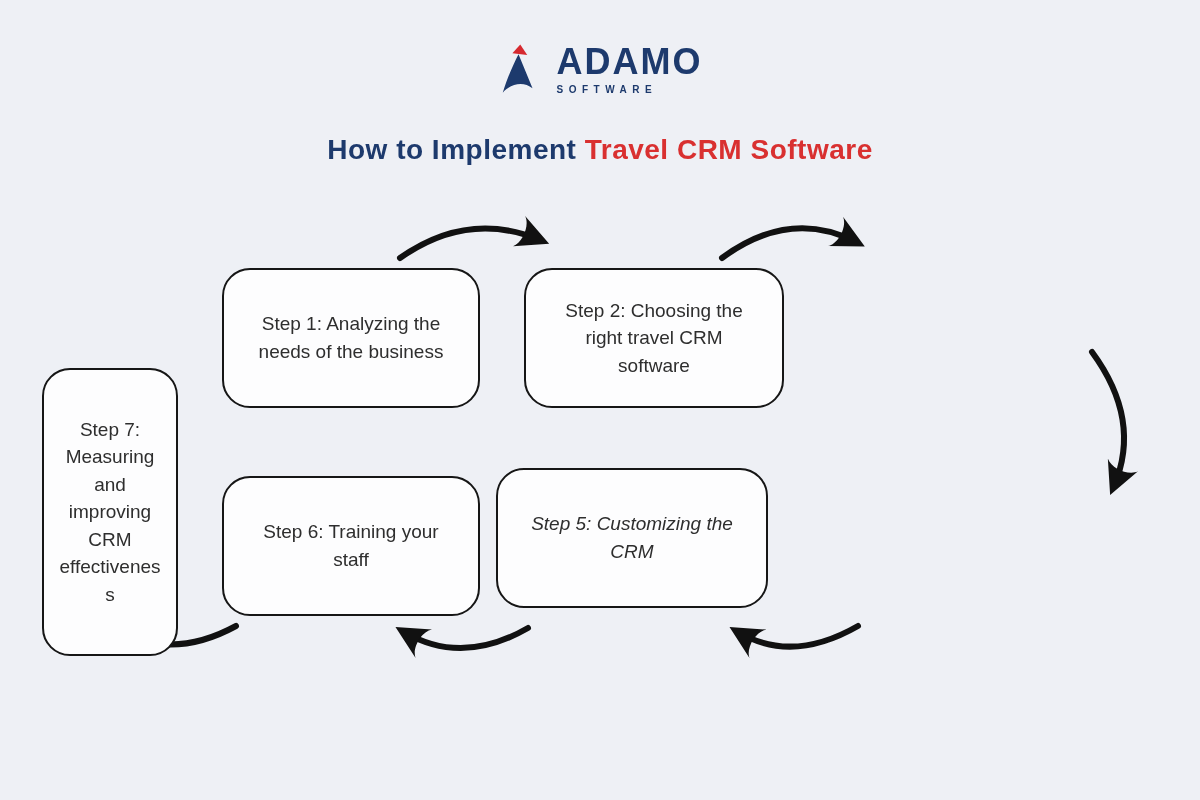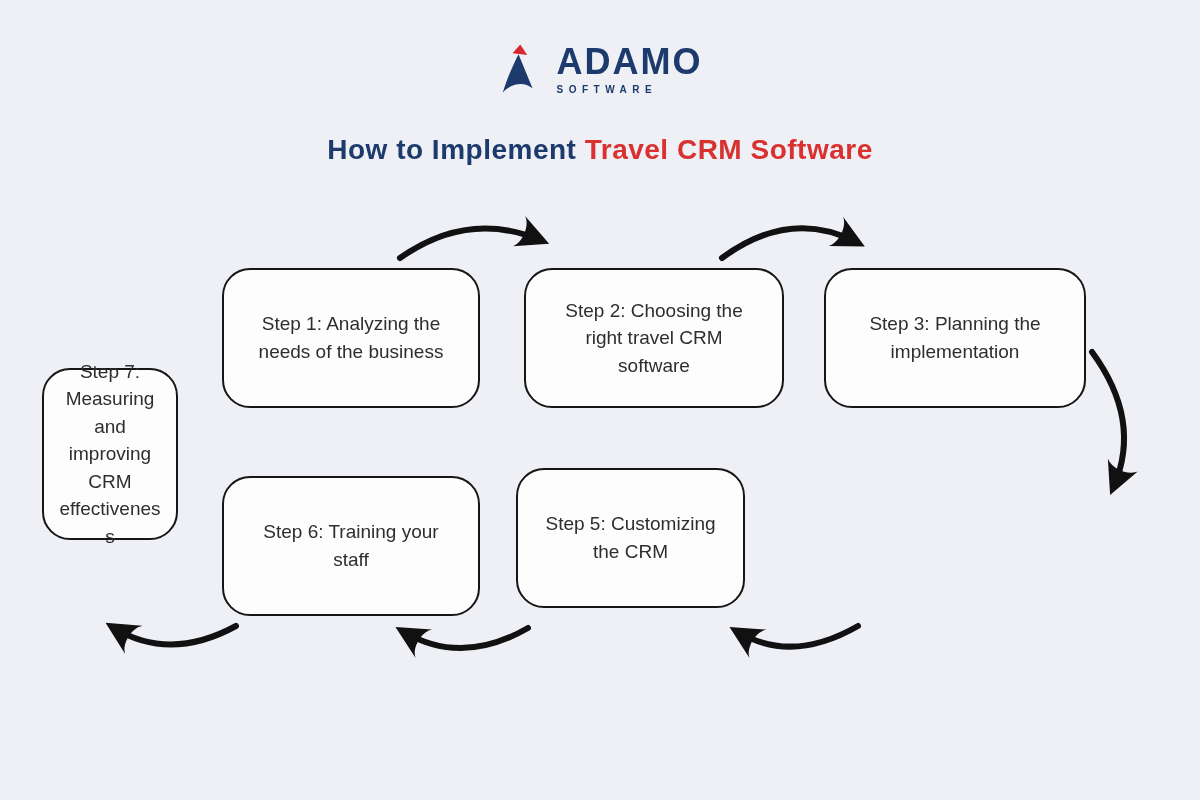--- a/index.html
+++ b/index.html
@@ -71,24 +71,24 @@
     line-height: 1.45;
     box-sizing: border-box;
     padding: 0 26px;
   }
   .box span { display: block; }
 
   .step1 { left: 222px; top: 268px; width: 258px; height: 140px; }
   .step2 { left: 524px; top: 268px; width: 260px; height: 140px; }
   .step3 { left: 824px; top: 268px; width: 262px; height: 140px; }
   .step6 { left: 222px; top: 468px; width: 258px; height: 140px; margin-top: 8px; }
-  .step5 { left: 516px; top: 468px; width: 229px; height: 140px; }
+  .step5 { left: 496px; top: 468px; width: 272px; height: 140px; font-style: italic; }
   .step4 { left: 824px; top: 468px; width: 262px; height: 140px; }
   .step7 {
-    left: 42px; top: 368px; width: 136px; height: 172px;
+    left: 42px; top: 368px; width: 136px; height: 288px;
     padding: 0 12px;
     word-break: break-word;
   }
 
   
   .arrows {
     position: absolute;
     inset: 0;
     pointer-events: none;
   }
@@ -129,23 +129,20 @@
   <h1 class="title">
     <span class="t-navy">How to Implement </span><span class="t-red">Travel CRM Software</span>
   </h1>
 
   <div class="box step1">
     <span>Step 1: Analyzing the needs of the business</span>
   </div>
   <div class="box step2">
     <span>Step 2: Choosing the right travel CRM software</span>
   </div>
-  <div class="box step3">
-    <span>Step 3: Planning the implementation</span>
-  </div>
   <div class="box step5">
     <span>Step 5: Customizing the CRM</span>
   </div>
   <div class="box step6">
     <span>Step 6: Training your staff</span>
   </div>
   <div class="box step7">
     <span>Step 7: Measuring and improving CRM effectiveness</span>
   </div>
 

